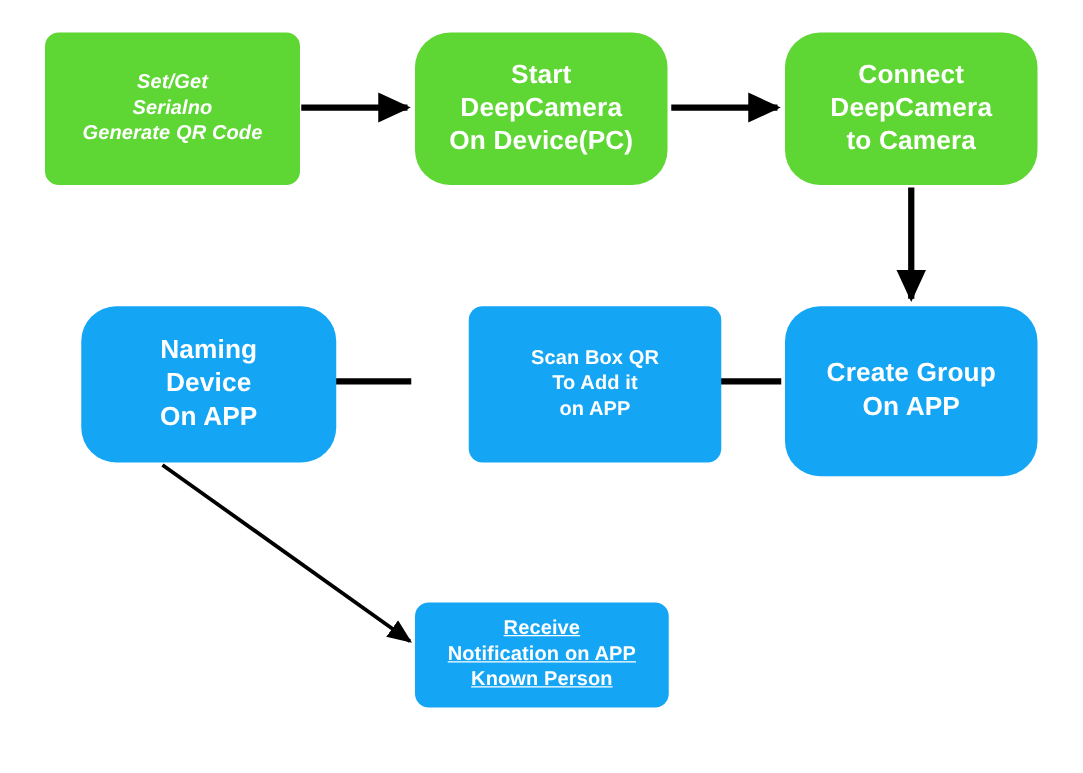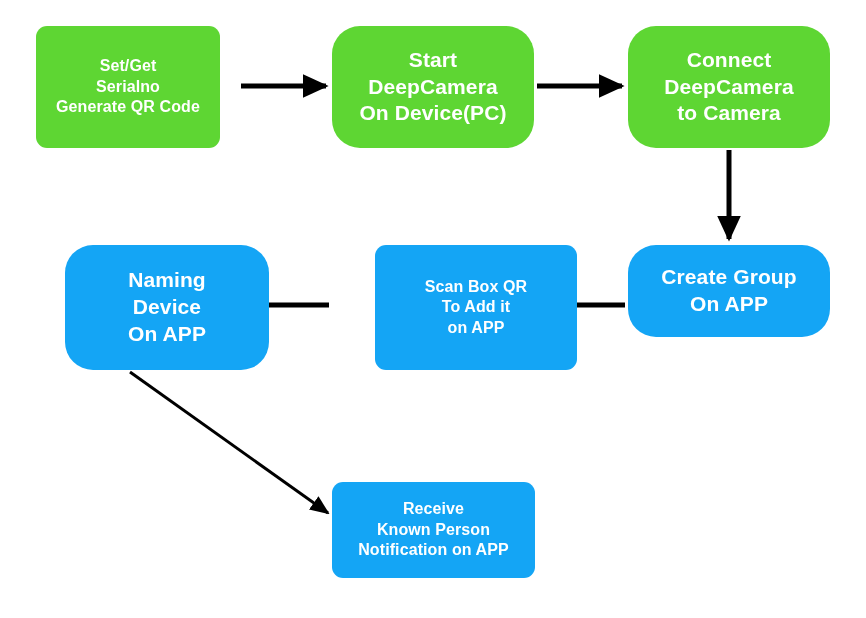--- a/index.html
+++ b/index.html
@@ -70,21 +70,21 @@
         <line x1="241" y1="86" x2="326" y2="86" stroke-width="5" marker-end="url(#arrowhead)" stroke-linecap="butt"></line>
         <line x1="537" y1="86" x2="622" y2="86" stroke-width="5" marker-end="url(#arrowhead)" stroke-linecap="butt"></line>
         <line x1="729" y1="150" x2="729" y2="239" stroke-width="5" marker-end="url(#arrowhead)" stroke-linecap="butt"></line>
         <line x1="625" y1="305" x2="540" y2="305" stroke-width="5" marker-end="url(#arrowhead)" stroke-linecap="butt"></line>
         <line x1="329" y1="305" x2="244" y2="305" stroke-width="5" marker-end="url(#arrowhead)" stroke-linecap="butt"></line>
         <line x1="130" y1="372" x2="328" y2="513" stroke-width="3" marker-end="url(#arrowhead-thin)" stroke-linecap="butt"></line>
       </g>
   </svg>
 
   <div id="node-layer">
-      <div class="node green fs-small" style="left: 36px; top: 26px; width: 184px; height: 122px;">
+      <div class="node green fs-small" style="left: 36px; top: 26px; width: 204px; height: 122px; font-style: italic;">
         <span class="line">Set/Get</span>
         <span class="line">Serialno</span>
         <span class="line">Generate QR Code</span>
       </div>
       <div class="node green fs-large" style="left: 332px; top: 26px; width: 202px; height: 122px;">
         <span class="line">Start</span>
         <span class="line">DeepCamera</span>
         <span class="line">On Device(PC)</span>
       </div>
       <div class="node green fs-large" style="left: 628px; top: 26px; width: 202px; height: 122px;">
@@ -95,24 +95,24 @@
       <div class="node blue fs-large" style="left: 36px; top: 245px; width: 204px; height: 125px; margin-left: 29px;">
         <span class="line">Naming</span>
         <span class="line">Device</span>
         <span class="line">On APP</span>
       </div>
       <div class="node blue fs-small" style="left: 332px; top: 245px; width: 202px; height: 125px; margin-left: 43px;">
         <span class="line">Scan Box QR</span>
         <span class="line">To Add it</span>
         <span class="line">on APP</span>
       </div>
-      <div class="node blue fs-large" style="left: 628px; top: 245px; width: 202px; height: 92px;">
+      <div class="node blue fs-large" style="left: 628px; top: 245px; width: 202px; height: 136px;">
         <span class="line">Create Group</span>
         <span class="line">On APP</span>
       </div>
-      <div class="node blue fs-small" style="left: 332px; top: 482px; width: 203px; height: 96px;">
+      <div class="node blue fs-small" style="left: 332px; top: 482px; width: 203px; height: 84px; text-decoration: underline;">
         <span class="line">Receive</span>
+        <span class="line">Notification on APP</span>
         <span class="line">Known Person</span>
-        <span class="line">Notification on APP</span>
       </div>
     </div>
 
 </div>
 
 </body></html>

